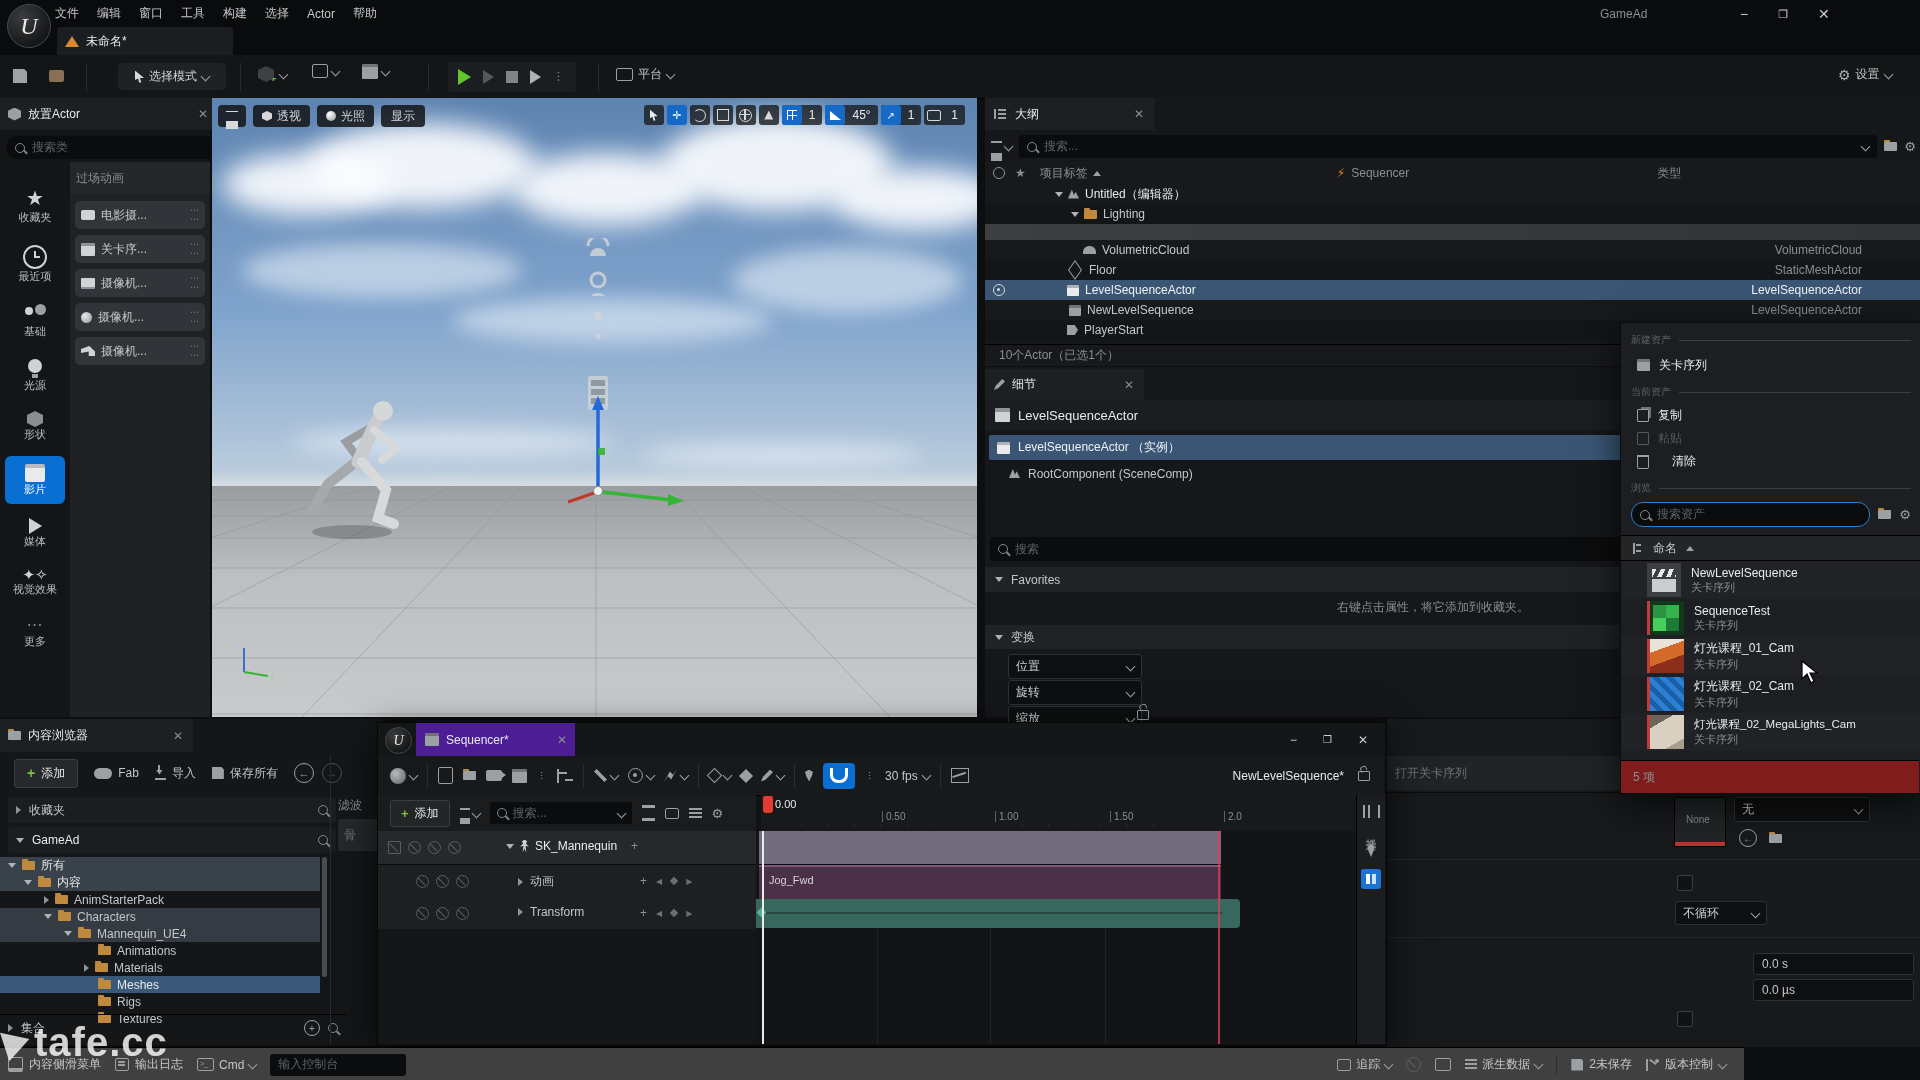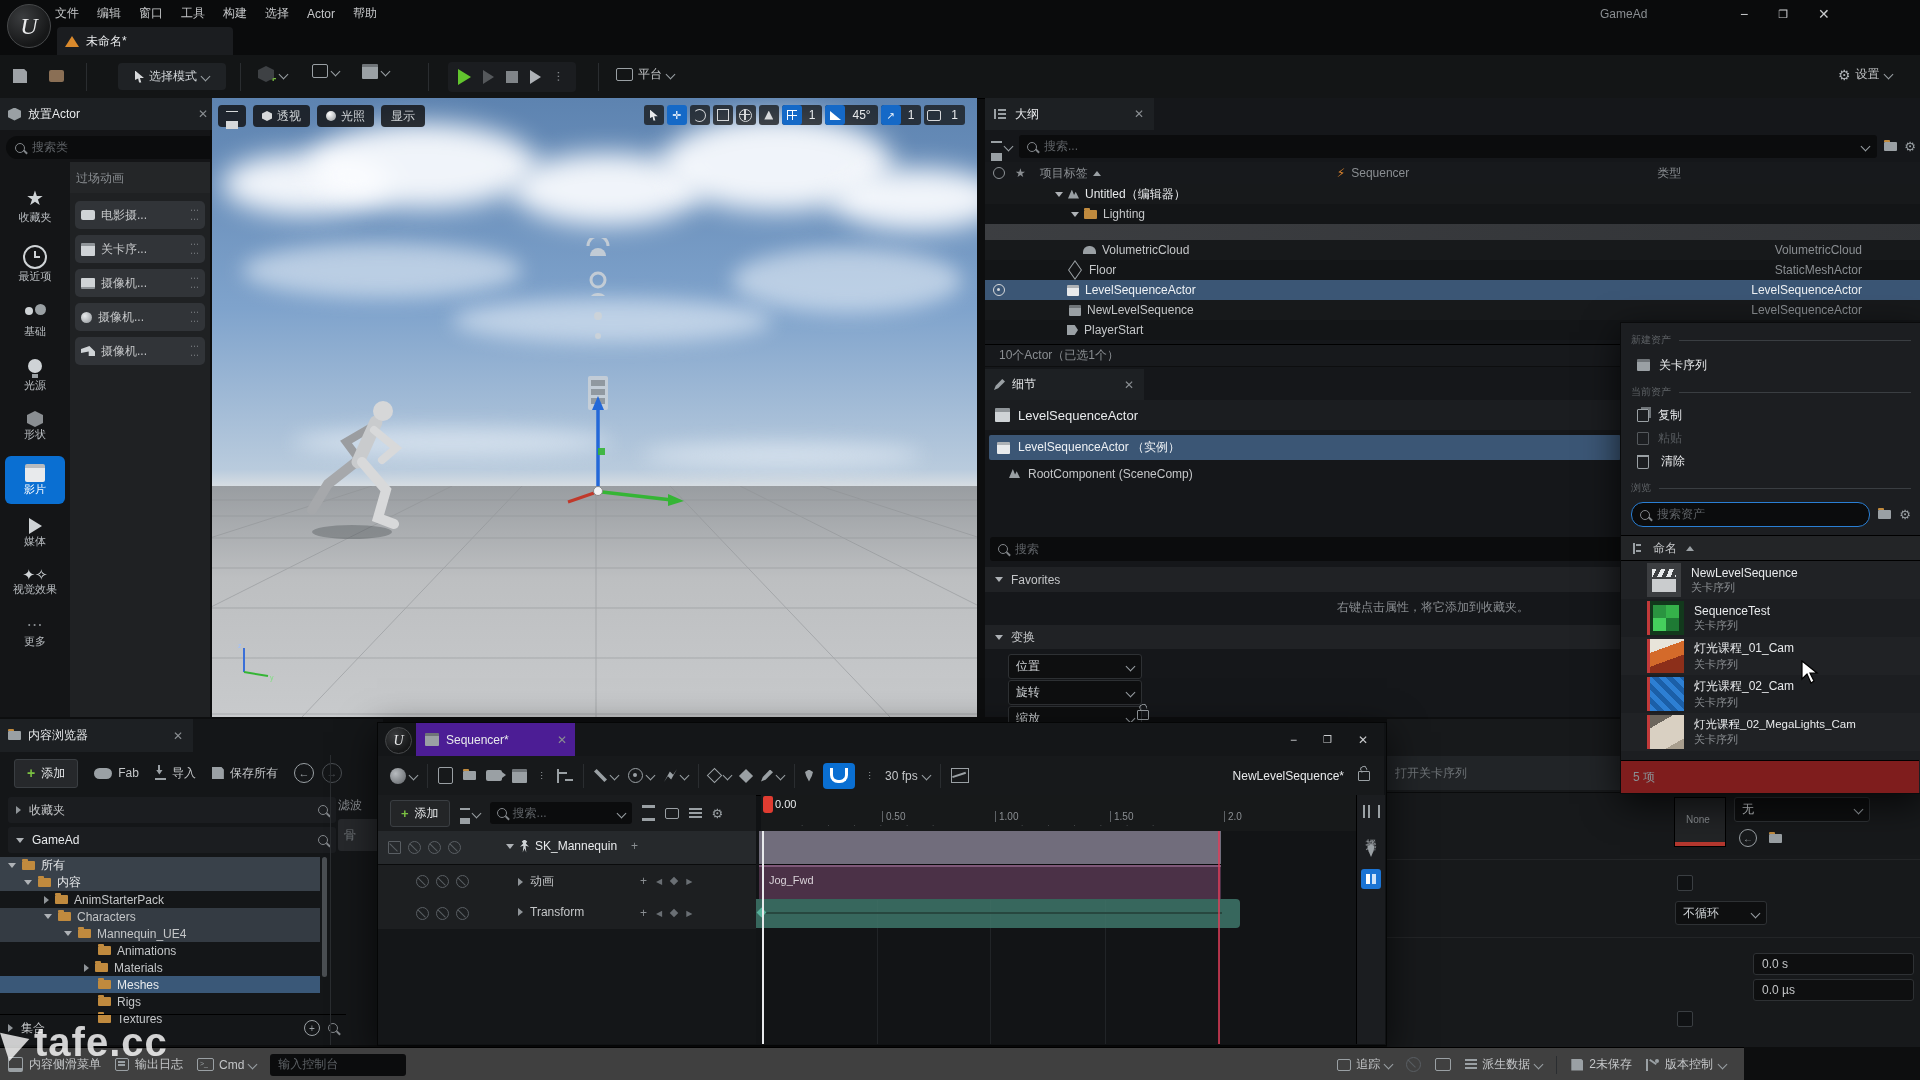--- a/index.html
+++ b/index.html
@@ -798,21 +798,21 @@
         <span style="flex:1;height:1px;background:#3a3e42;"></span>
       </div>
     <div class="flex" style="height:23px;margin-top:5px;padding-left:16px;gap:9px;">
       <span style="width:10px;height:11px;border:1.5px solid #9aa0a4;border-radius:1px;box-shadow:3px -3px 0 -1px #6f7478;"></span>
       <span class="bright">复制</span>
     </div>
     <div class="flex" style="height:23px;padding-left:16px;gap:9px;color:#55595d;">
       <span style="width:10px;height:11px;border:1.5px solid #55595d;border-radius:1px;"></span>
       <span>粘贴</span>
     </div>
-    <div class="flex" style="height:23px;padding-left:16px;gap:12px;">
+    <div class="flex" style="height:23px;padding-left:16px;gap:23px;">
       <span style="width:10px;height:11px;border:1.5px solid #9aa0a4;border-top:2.5px solid #9aa0a4;border-radius:0 0 2px 2px;"></span>
       <span class="bright">清除</span>
     </div>
     <div class="flex" style="margin:8px 10px 0;gap:8px;">
         <span class="dimmer" style="font-size:10px;">浏览</span>
         <span style="flex:1;height:1px;background:#3a3e42;"></span>
       </div>
     <div class="flex" style="margin:7px 10px 0;gap:8px;">
       <div class="flex" style="flex:1;height:23px;background:#0b0c0d;border:1.5px solid #2a7fd4;border-radius:12px;padding:0 8px;gap:7px;">
         <span class="mglass"></span>

